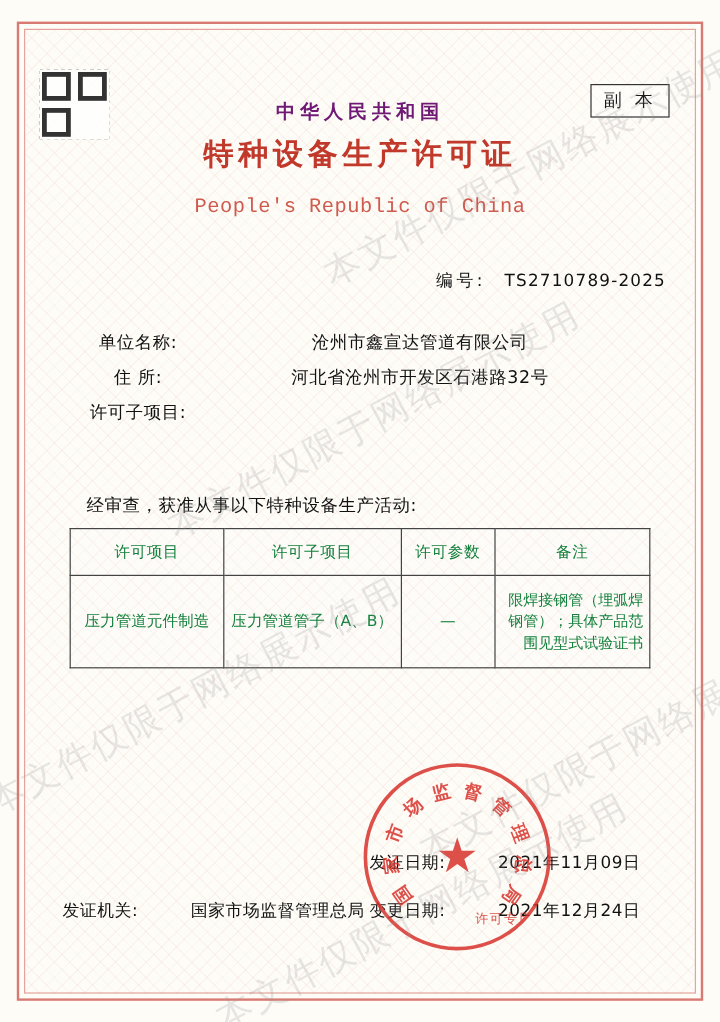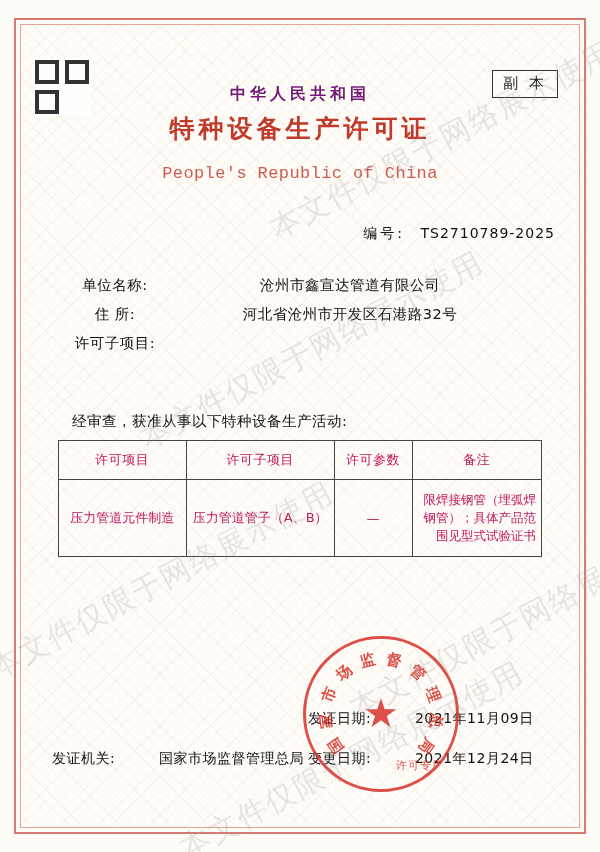--- a/index.html
+++ b/index.html
@@ -198,21 +198,21 @@
 
   
   table.lic-table {
     position: absolute;
     left: 58px;
     top: 440px;
     width: 484px;
     border-collapse: collapse;
     font-family: "DejaVu Sans", "Liberation Sans", sans-serif;
     font-size: 13px;
-    color: #be185d;
+    color: #15803d;
     background: rgba(255,255,255,0.15);
   }
   table.lic-table th, table.lic-table td {
     border: 1px solid #444;
     text-align: center;
     vertical-align: middle;
     padding: 7px 4px;
   }
   table.lic-table th {
     font-weight: normal;

